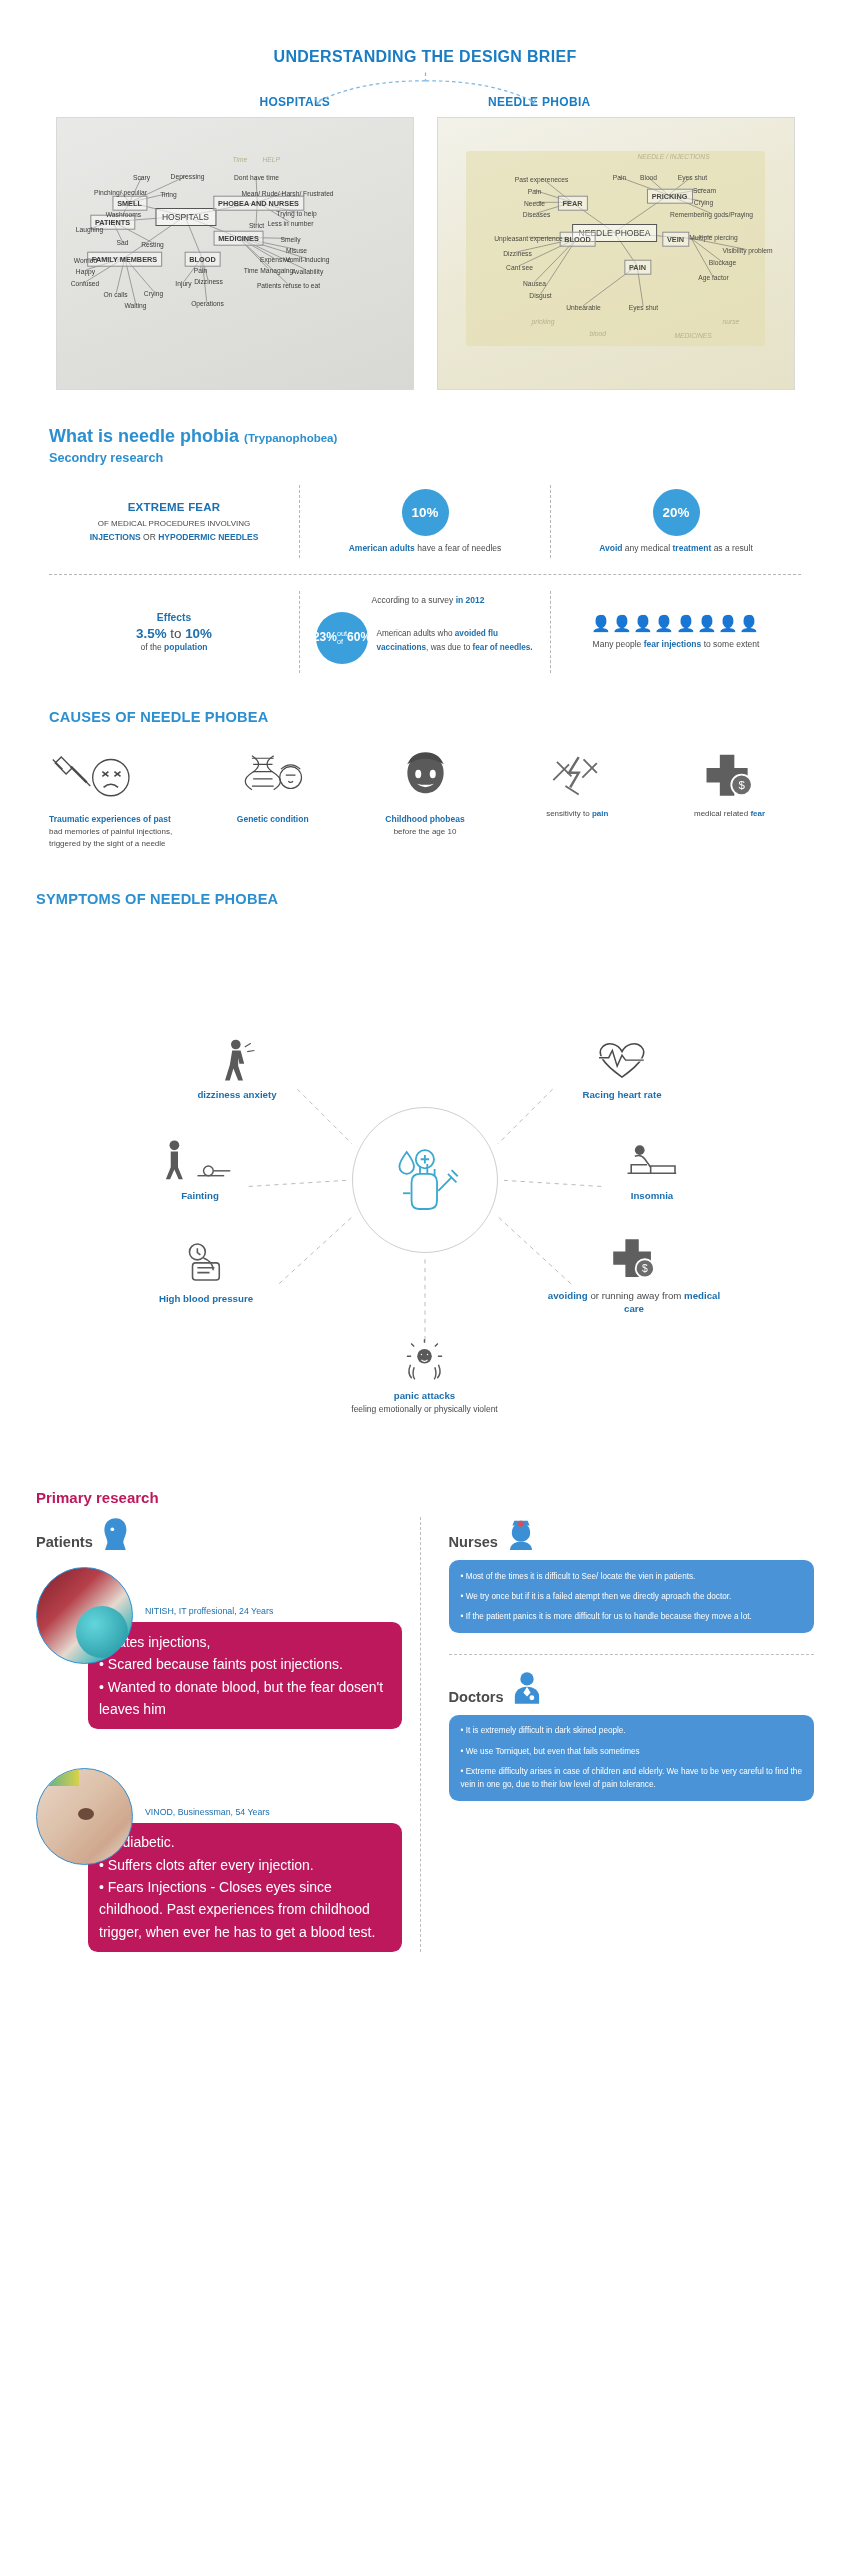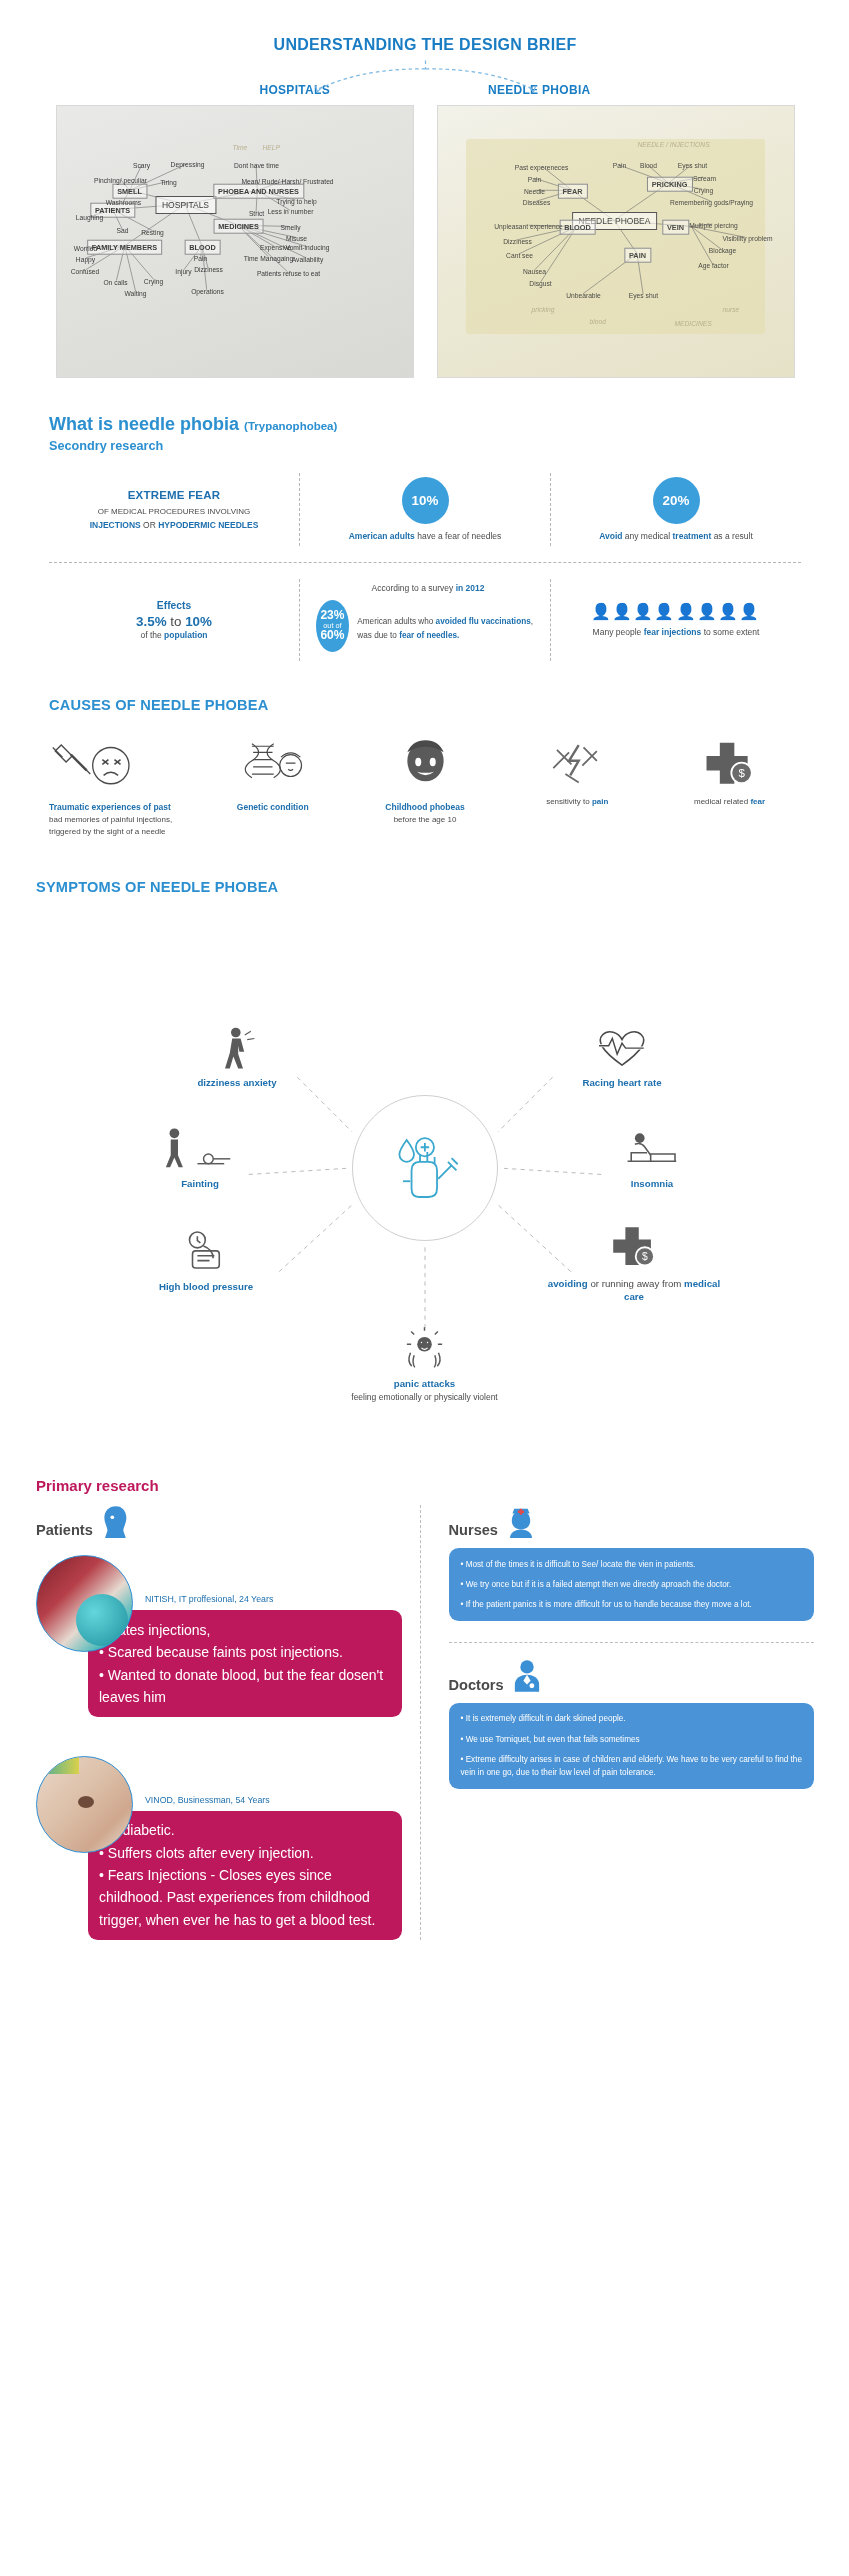--- a/index.html
+++ b/index.html
@@ -6,21 +6,21 @@
   body {
     width: 850px;
     background: #ffffff;
     font-family: "Liberation Sans", sans-serif;
     color: #333;
     -webkit-font-smoothing: antialiased;
   }
   .page { width: 850px; position: relative; padding-bottom: 36px; }
 
   
-  .sec-brief { padding: 36px 0 12px; }
+  .sec-brief { padding: 48px 0 12px; }
   .brief-title {
     text-align: center;
     color: #1a7dc4;
     font-size: 16px;
     font-weight: bold;
     letter-spacing: 0.3px;
   }
   .brief-arrows {
     position: relative;
     height: 42px;
@@ -103,21 +103,21 @@
   .extreme .l2 { color: #4a4a4a; font-size: 8px; margin-top: 1.8px; }
   .extreme .l3 { color: #1d6fae; font-weight: bold; font-size: 8.5px; margin-top: 1.2px; }
   .extreme .l3 .plain { color:#4a4a4a; font-weight: normal; }
 
   .bubble {
     width: 47px; height: 47px; border-radius: 50%;
     background: #3a9fdb; color: #fff;
     display: flex; align-items: center; justify-content: center;
     font-size: 13.4px; font-weight: bold; margin: 0 auto 6px;
   }
-  .bubble.big { width: 52px; height: 52px; flex-direction: column; line-height: 1.05; font-size: 12px; }
+  .bubble.big { width: 52px; height: 52px; flex-direction: row; line-height: 1.05; font-size: 12px; }
   .bubble.big .small { font-size: 7.3px; font-weight: normal; }
   .cap { font-size: 8.5px; color: #4a4a4a; line-height: 1.45; }
   .cap b { color: #1d6fae; }
 
   .effects .e1 { color: #1d6fae; font-weight: bold; font-size: 10.3px; }
   .effects .e2 { color: #4a4a4a; font-size: 13.4px; margin-top: 2.4px; }
   .effects .e2 b { color: #1d6fae; }
   .effects .e3 { font-size: 8.5px; color: #4a4a4a; margin-top: 1.2px; }
   .effects .e3 b { color: #1d6fae; }
 

